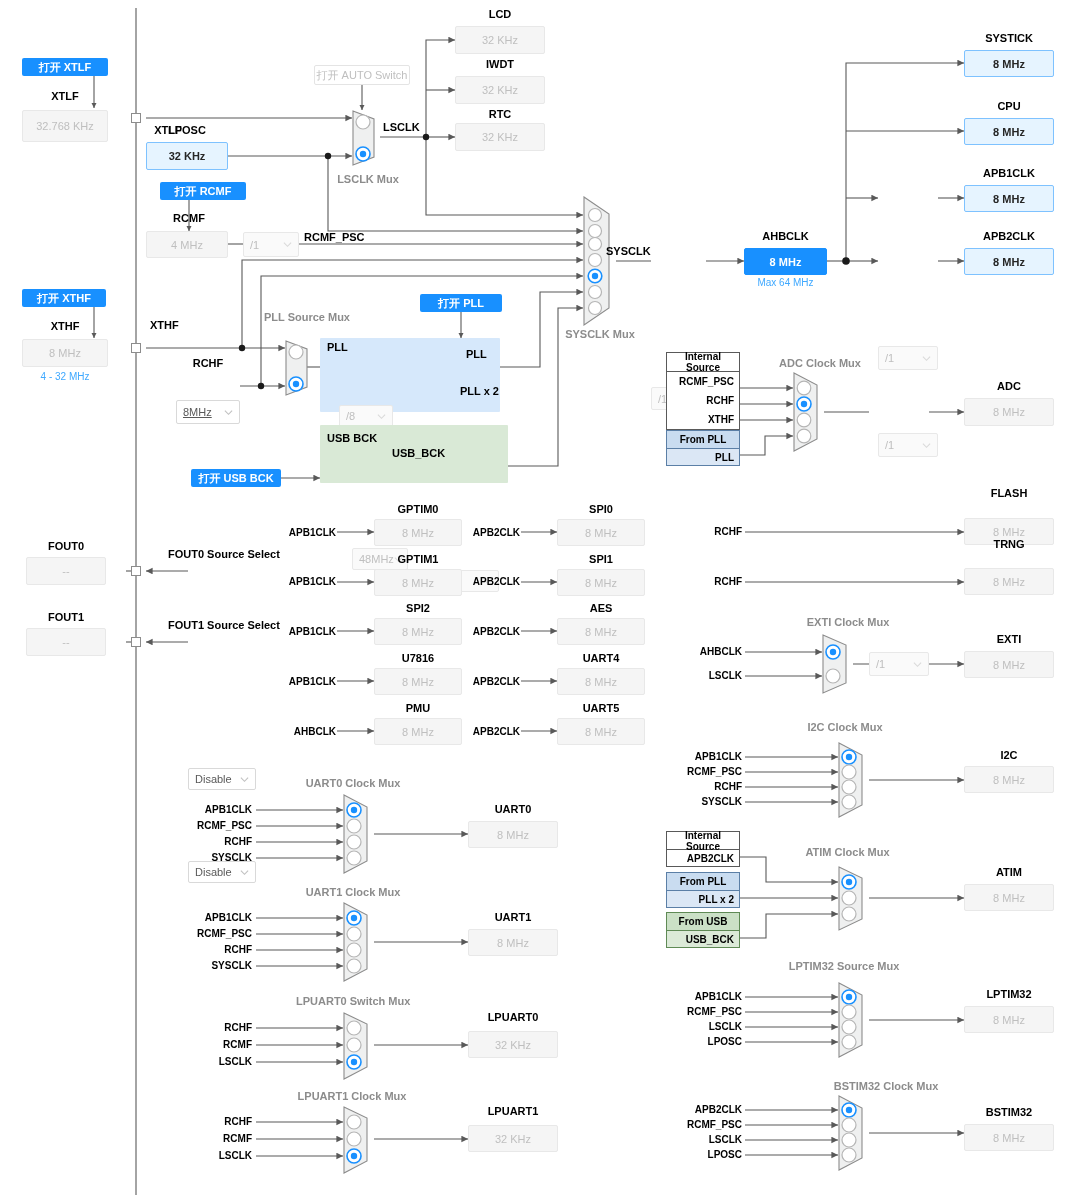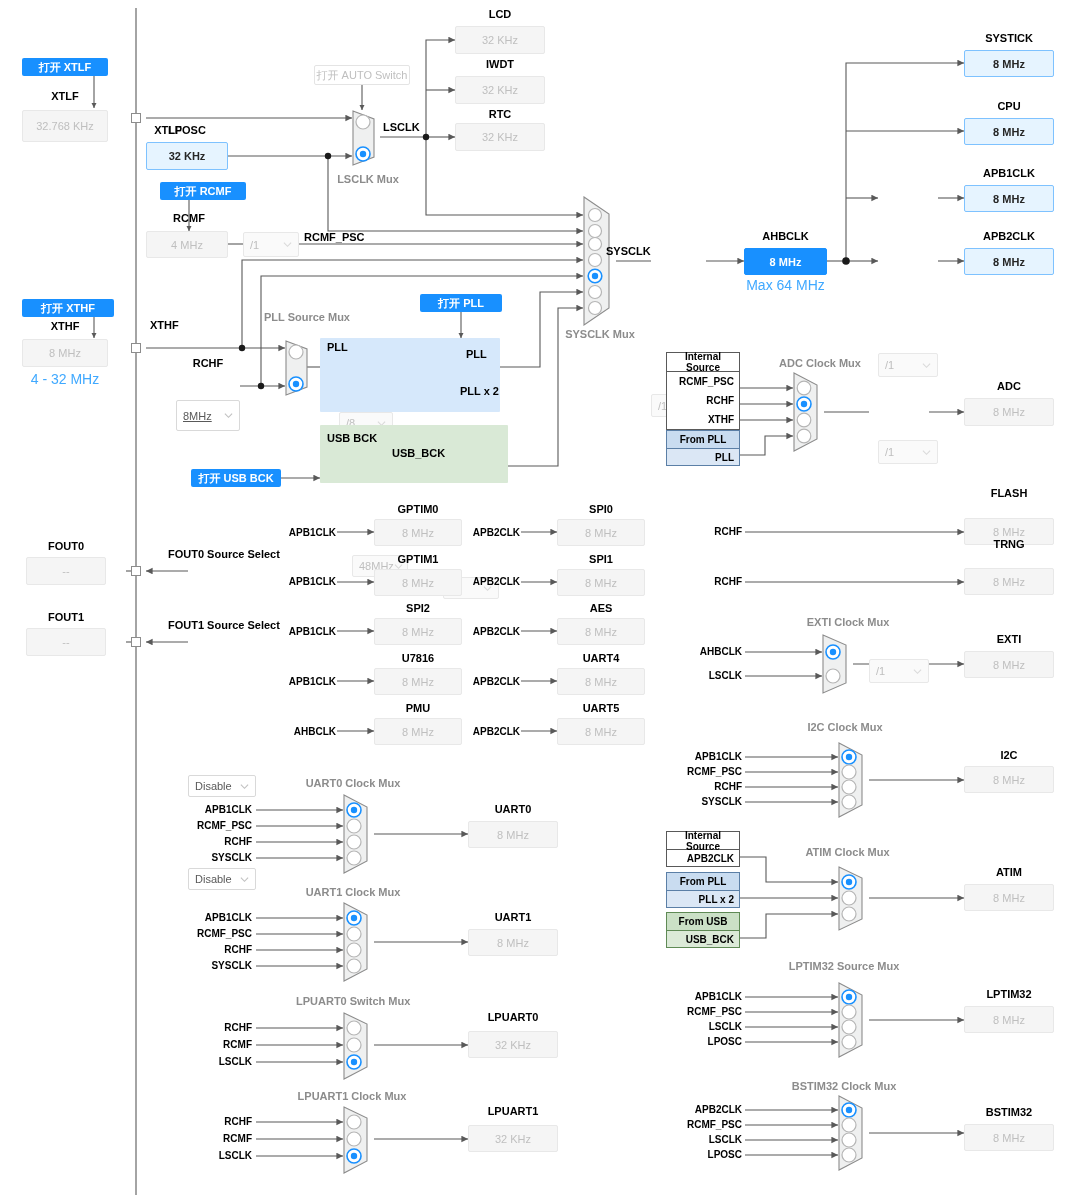--- a/index.html
+++ b/index.html
@@ -20,21 +20,21 @@
     display:flex;align-items:center;justify-content:center;border-radius:2px;}
   .vbox-blue{border:1px solid #7ec2ff;background:#e6f4ff;color:#262626;font-size:11px;font-weight:bold;
     display:flex;align-items:center;justify-content:center;border-radius:2px;}
   .vbox-solid{border:1px solid #1890ff;background:#1890ff;color:#fff;font-size:11px;font-weight:bold;
     display:flex;align-items:center;justify-content:center;border-radius:2px;}
 
   
   .lbl{font-size:11px;font-weight:bold;color:#000;white-space:nowrap;}
   .lbl-c{font-size:11px;font-weight:bold;color:#000;white-space:nowrap;text-align:center;}
   .lbl-mux{font-size:11px;font-weight:bold;color:#8c8c8c;white-space:nowrap;text-align:center;}
-  .lbl-sub{font-size:14px;color:#40a9ff;white-space:nowrap;text-align:center;}
+  .lbl-sub{font-size:10px;color:#40a9ff;white-space:nowrap;text-align:center;}
   .lbl-r{font-size:10px;font-weight:bold;color:#000;white-space:nowrap;text-align:right;}
 
   
   .sel{border:1px solid #e8e8e8;background:#fafafa;color:#bfbfbf;font-size:11px;border-radius:2px;
     display:flex;align-items:center;padding:0 6px;cursor:pointer;position:relative;}
   .sel.enabled{background:#fff;color:#595959;border-color:#d9d9d9;}
   .sel .txt{flex:1;}
   .sel .chev{width:9px;height:9px;flex:none;opacity:.55;}
 
   
@@ -250,30 +250,30 @@
   <div class="abs lbl-c" style="left:146px;top:212px;width:86px;">RCMF</div>
   <div class="abs vbox" style="left:146px;top:231px;width:82px;height:27px;">4 MHz</div>
   <div class="abs sel" style="left:243px;top:232px;width:56px;height:25px;">
     <span class="txt">/1</span>
     <svg class="chev" viewBox="0 0 10 10">
         <path d="M1,3 L5,7 L9,3" stroke="#bfbfbf" stroke-width="1.2" fill="none"></path>
       </svg>
   </div>
   <div class="abs lbl" style="left:304px;top:231px;">RCMF_PSC</div>
 
-  <div class="abs btn-blue" style="left:22px;top:289px;width:92px;margin-top:10px;">打开 XTHF</div>
+  <div class="abs btn-blue" style="left:22px;top:289px;width:84px;">打开 XTHF</div>
   <div class="abs lbl-c" style="left:22px;top:320px;width:86px;">XTHF</div>
   <div class="abs vbox" style="left:22px;top:339px;width:86px;height:28px;">8 MHz</div>
   <div class="abs lbl-sub" style="left:22px;top:371px;width:86px;">4 - 32 MHz</div>
 
   <div class="abs pin" style="left:131px;top:343px;"></div>
   <div class="abs lbl" style="left:150px;top:319px;">XTHF</div>
 
   <div class="abs lbl-c" style="left:176px;top:357px;width:64px;">RCHF</div>
-  <div class="abs sel enabled" style="left:176px;top:375px;width:64px;height:31px;text-decoration:underline;">
+  <div class="abs sel enabled" style="left:176px;top:375px;width:64px;height:24px;text-decoration:underline;">
     <span class="txt">8MHz</span>
     <svg class="chev" viewBox="0 0 10 10">
         <path d="M1,3 L5,7 L9,3" stroke="#8c8c8c" stroke-width="1.2" fill="none"></path>
       </svg>
   </div>
 
   <div class="abs btn-grey" style="left:314px;top:65px;width:96px;">打开 AUTO Switch</div>
 
   <div class="mux" style="left:352px;top:110px;">
     <svg width="30" height="56" viewBox="0 0 30 56">
@@ -556,21 +556,21 @@
       <circle cx="11" cy="15" r="7" fill="#fff" stroke="#1890ff" stroke-width="1.6"></circle>
       <circle cx="11" cy="15" r="3.2" fill="#1890ff"></circle>
       <circle cx="11" cy="30" r="7" fill="#fff" stroke="#b5b5b5" stroke-width="1.2"></circle>
       <circle cx="11" cy="45" r="7" fill="#fff" stroke="#b5b5b5" stroke-width="1.2"></circle>
       <circle cx="11" cy="60" r="7" fill="#fff" stroke="#b5b5b5" stroke-width="1.2"></circle>
     </svg>
   </div>
   <div class="abs lbl-c" style="left:964px;top:988px;width:90px;">LPTIM32</div>
   <div class="abs vbox" style="left:964px;top:1006px;width:90px;height:27px;">8 MHz</div>
 
-  <div class="abs lbl-mux" style="left:784px;top:1080px;width:120px;">BSTIM32 Clock Mux</div>
+  <div class="abs lbl-mux" style="left:826px;top:1080px;width:120px;">BSTIM32 Clock Mux</div>
   <div class="abs lbl-r" style="left:676px;top:1104px;width:66px;">APB2CLK</div>
   <div class="abs lbl-r" style="left:676px;top:1119px;width:66px;">RCMF_PSC</div>
   <div class="abs lbl-r" style="left:676px;top:1134px;width:66px;">LSCLK</div>
   <div class="abs lbl-r" style="left:676px;top:1149px;width:66px;">LPOSC</div>
   <div class="mux" style="left:838px;top:1095px;">
     <svg width="32" height="76" viewBox="0 0 32 76">
       <path d="M1,1 L24,13 L24,63 L1,75 Z" fill="#eff0f0" stroke="#8c8c8c" stroke-width="1.1"></path>
       <circle cx="11" cy="15" r="7" fill="#fff" stroke="#1890ff" stroke-width="1.6"></circle>
       <circle cx="11" cy="15" r="3.2" fill="#1890ff"></circle>
       <circle cx="11" cy="30" r="7" fill="#fff" stroke="#b5b5b5" stroke-width="1.2"></circle>

